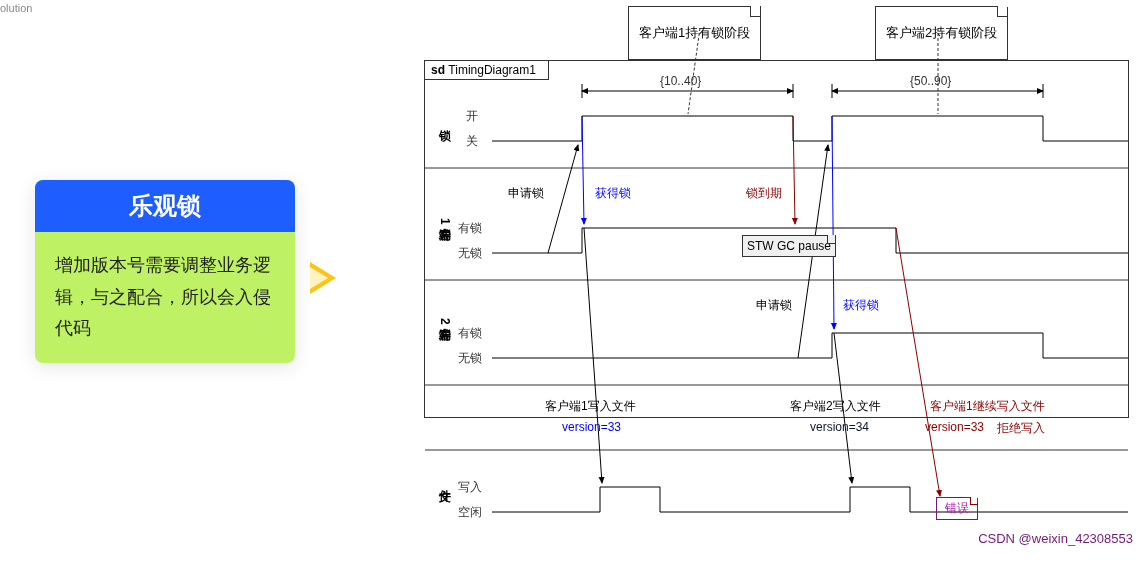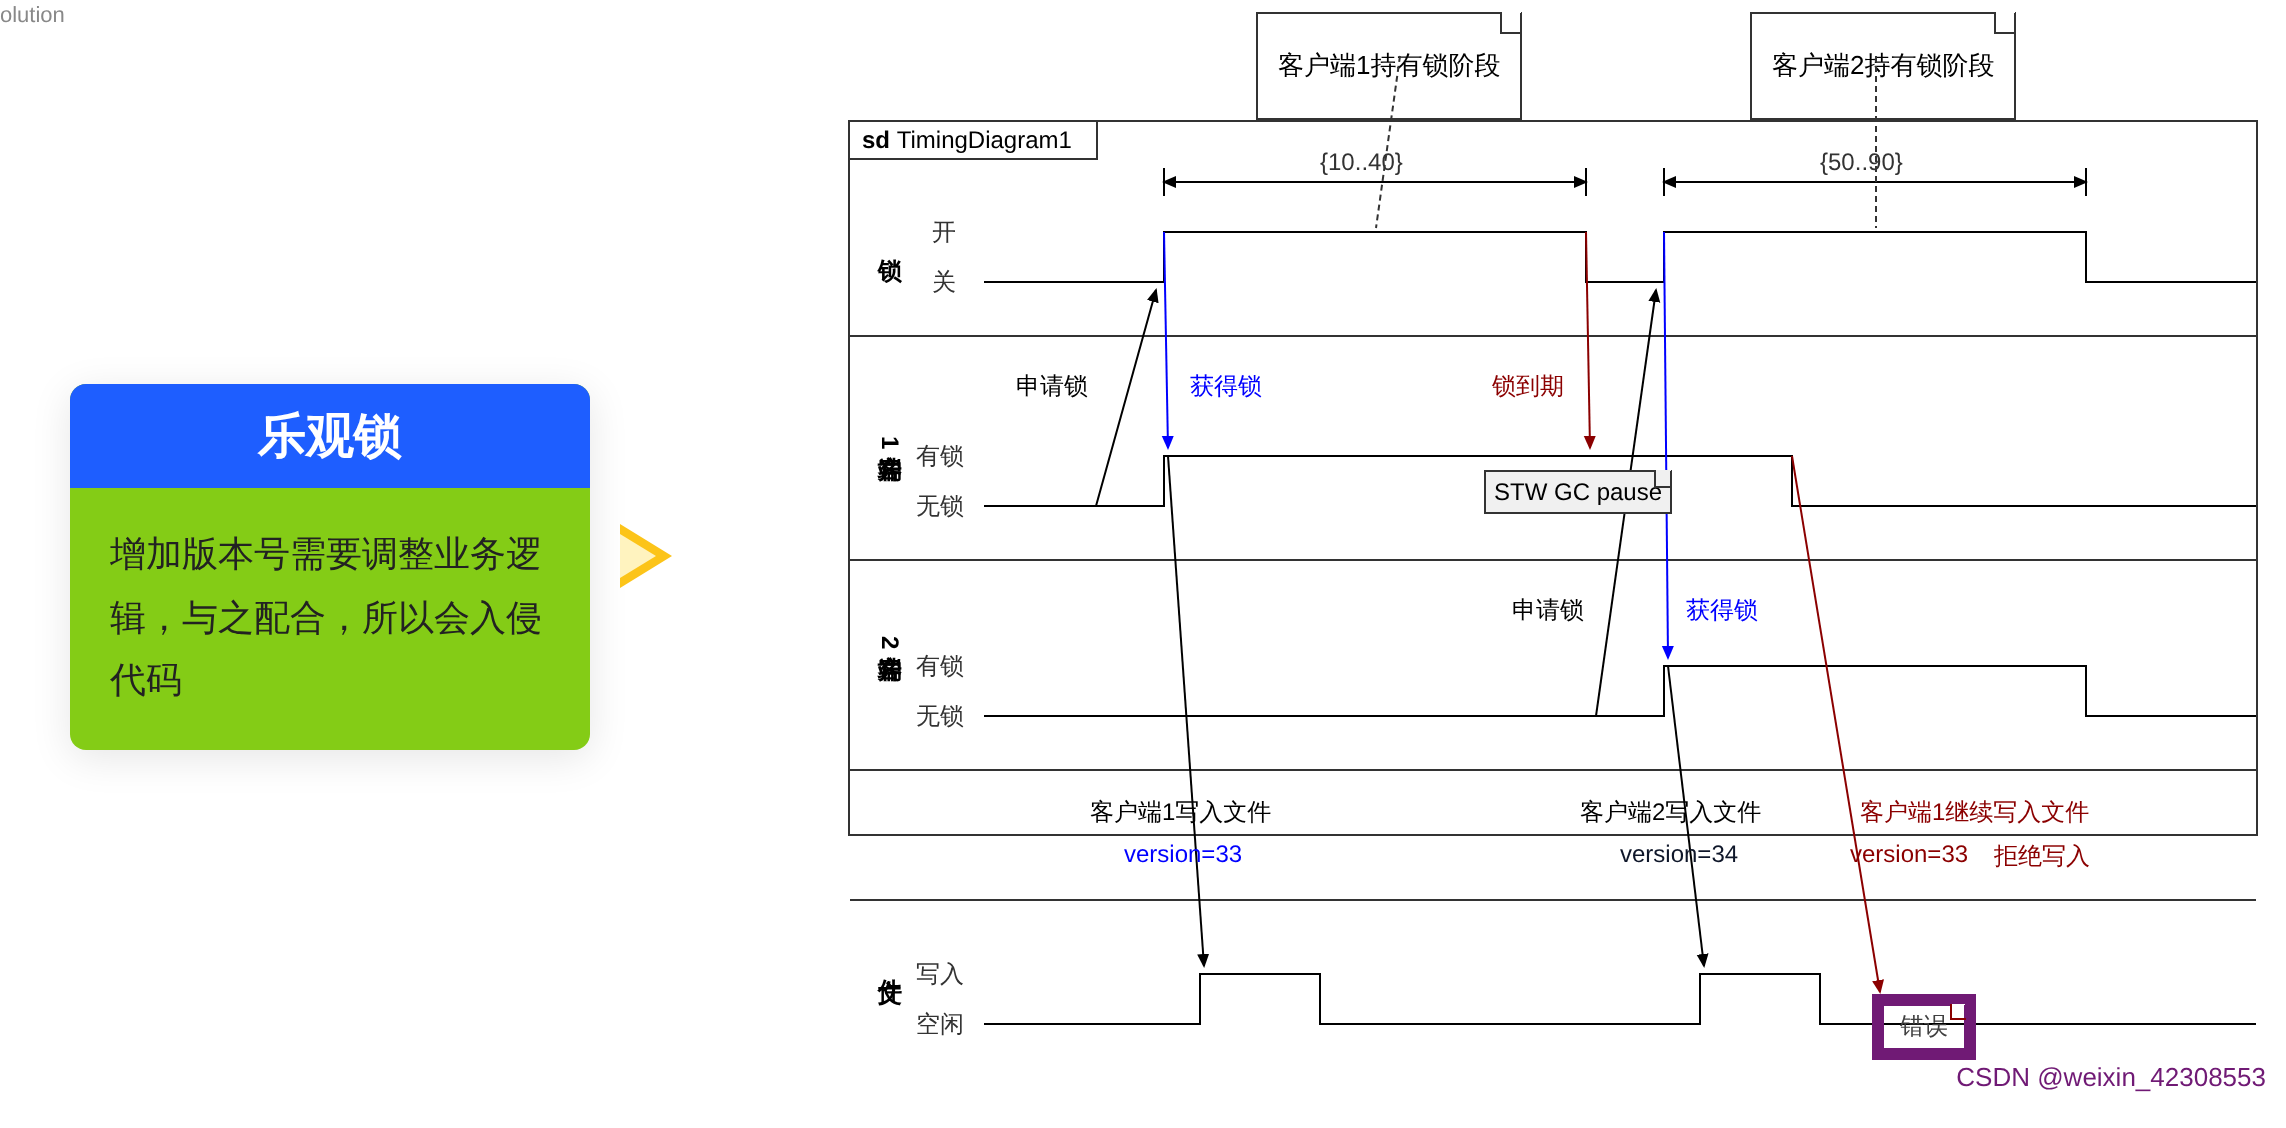--- a/index.html
+++ b/index.html
@@ -1,36 +1,36 @@
 <!DOCTYPE html>
 <html><head>
 <meta charset="utf-8">
 <style>
 *{margin:0;padding:0;box-sizing:border-box}
 body{font-family:Arial,"Microsoft YaHei",sans-serif;background:#fff;width:1143px;height:564px;position:relative;overflow:hidden}
 .tab{position:absolute;top:2px;left:0;font-size:11px;color:#888}
-.card{position:absolute;left:35px;top:192px;width:260px;background:#84cc16;border-radius:8px;box-shadow:0 4px 20px rgba(0,0,0,.1)}
+.card{position:absolute;left:35px;top:180px;width:260px;background:#bef264;border-radius:8px;box-shadow:0 4px 20px rgba(0,0,0,.1)}
 .card-hdr{background:#1e5eff;color:#fff;text-align:center;padding:10px;font-size:24px;font-weight:bold;border-radius:8px 8px 0 0}
 .card-body{padding:18px 20px;font-size:18px;line-height:1.75;color:#222}
 .tri{position:absolute;left:310px;top:262px;width:0;height:0;border-top:16px solid transparent;border-bottom:16px solid transparent;border-left:26px solid #fcc419}
 .tri2{position:absolute;left:310px;top:267px;width:0;height:0;border-top:11px solid transparent;border-bottom:11px solid transparent;border-left:18px solid #fff3bf}
 .note{position:absolute;background:#fff;border:1px solid #333;padding:17px 10px;font-size:13px}
 .note::after{content:'';position:absolute;right:-1px;top:-1px;width:10px;height:10px;background:linear-gradient(135deg,#fff 50%,transparent 50%);border-left:1px solid #333;border-bottom:1px solid #333}
 .frame{position:absolute;left:424px;top:60px;width:705px;height:358px;border:1px solid #333}
 .frame-lbl{position:absolute;left:0;top:0;background:#fff;border-right:1px solid #333;border-bottom:1px solid #333;padding:2px 12px 2px 6px;font-size:12px}
 .frame-lbl b{font-weight:bold}
 .row-lbl{position:absolute;writing-mode:vertical-rl;font-size:12px;font-weight:bold}
 .state-lbl{position:absolute;font-size:12px;color:#333}
 .time-lbl{position:absolute;font-size:12px;color:#333}
 .wm{position:absolute;right:10px;bottom:18px;color:#701a75;font-size:13px}
 svg{position:absolute}
 .ann{position:absolute;font-size:12px}
 .stw{position:absolute;background:#f0f0f0;border:1px solid #333;padding:3px 4px;font-size:12px}
 .stw::after{content:'';position:absolute;right:-1px;top:-1px;width:8px;height:8px;background:linear-gradient(135deg,#f0f0f0 50%,transparent 50%);border-left:1px solid #333;border-bottom:1px solid #333}
-.err{position:absolute;border:6px solid #701a75;color:#404040;padding:2px 8px;font-size:12px}
+.err{position:absolute;border:1px solid #701a75;color:#a21caf;padding:2px 8px;font-size:12px}
 .err::after{content:'';position:absolute;right:-1px;top:-1px;width:7px;height:7px;background:linear-gradient(135deg,#fff 50%,transparent 50%);border-left:1px solid #8b0000;border-bottom:1px solid #8b0000}
 </style>
 </head>
 <body>
 
 <div class="tab">olution</div>
 
 <div class="card">
   <div class="card-hdr">乐观锁</div>
   <div class="card-body">增加版本号需要调整业务逻辑，与之配合，所以会入侵代码</div>

